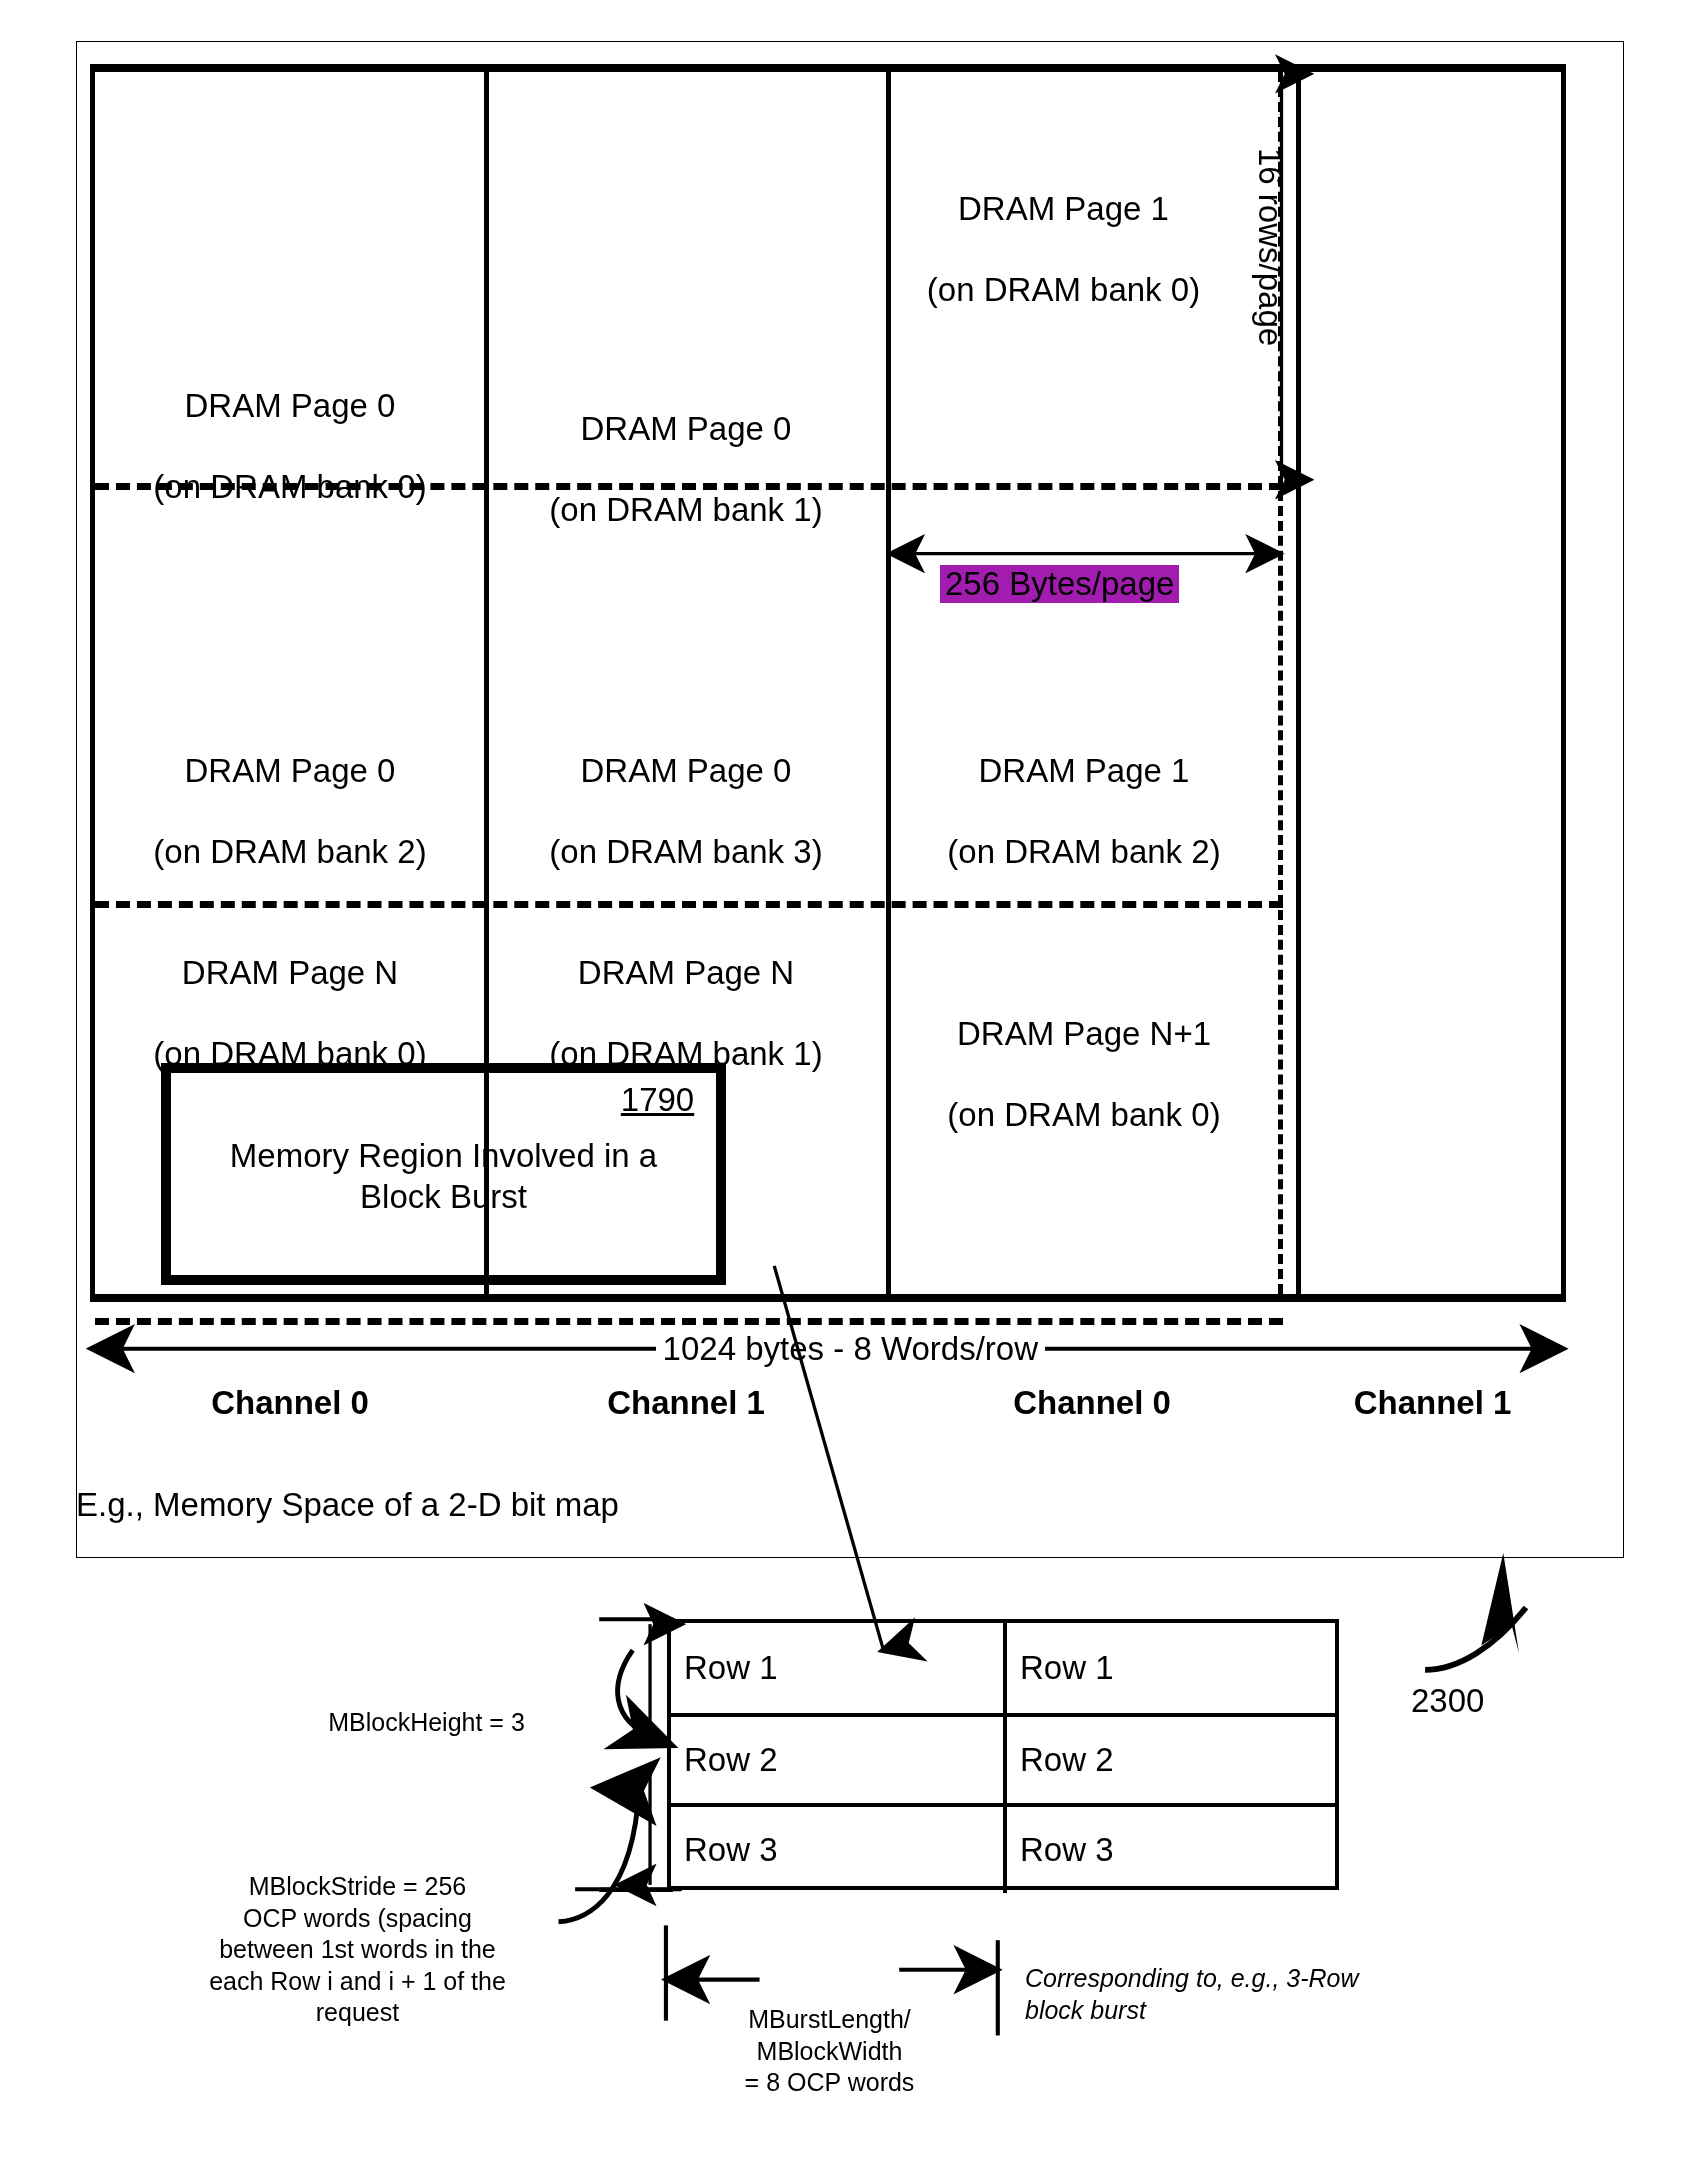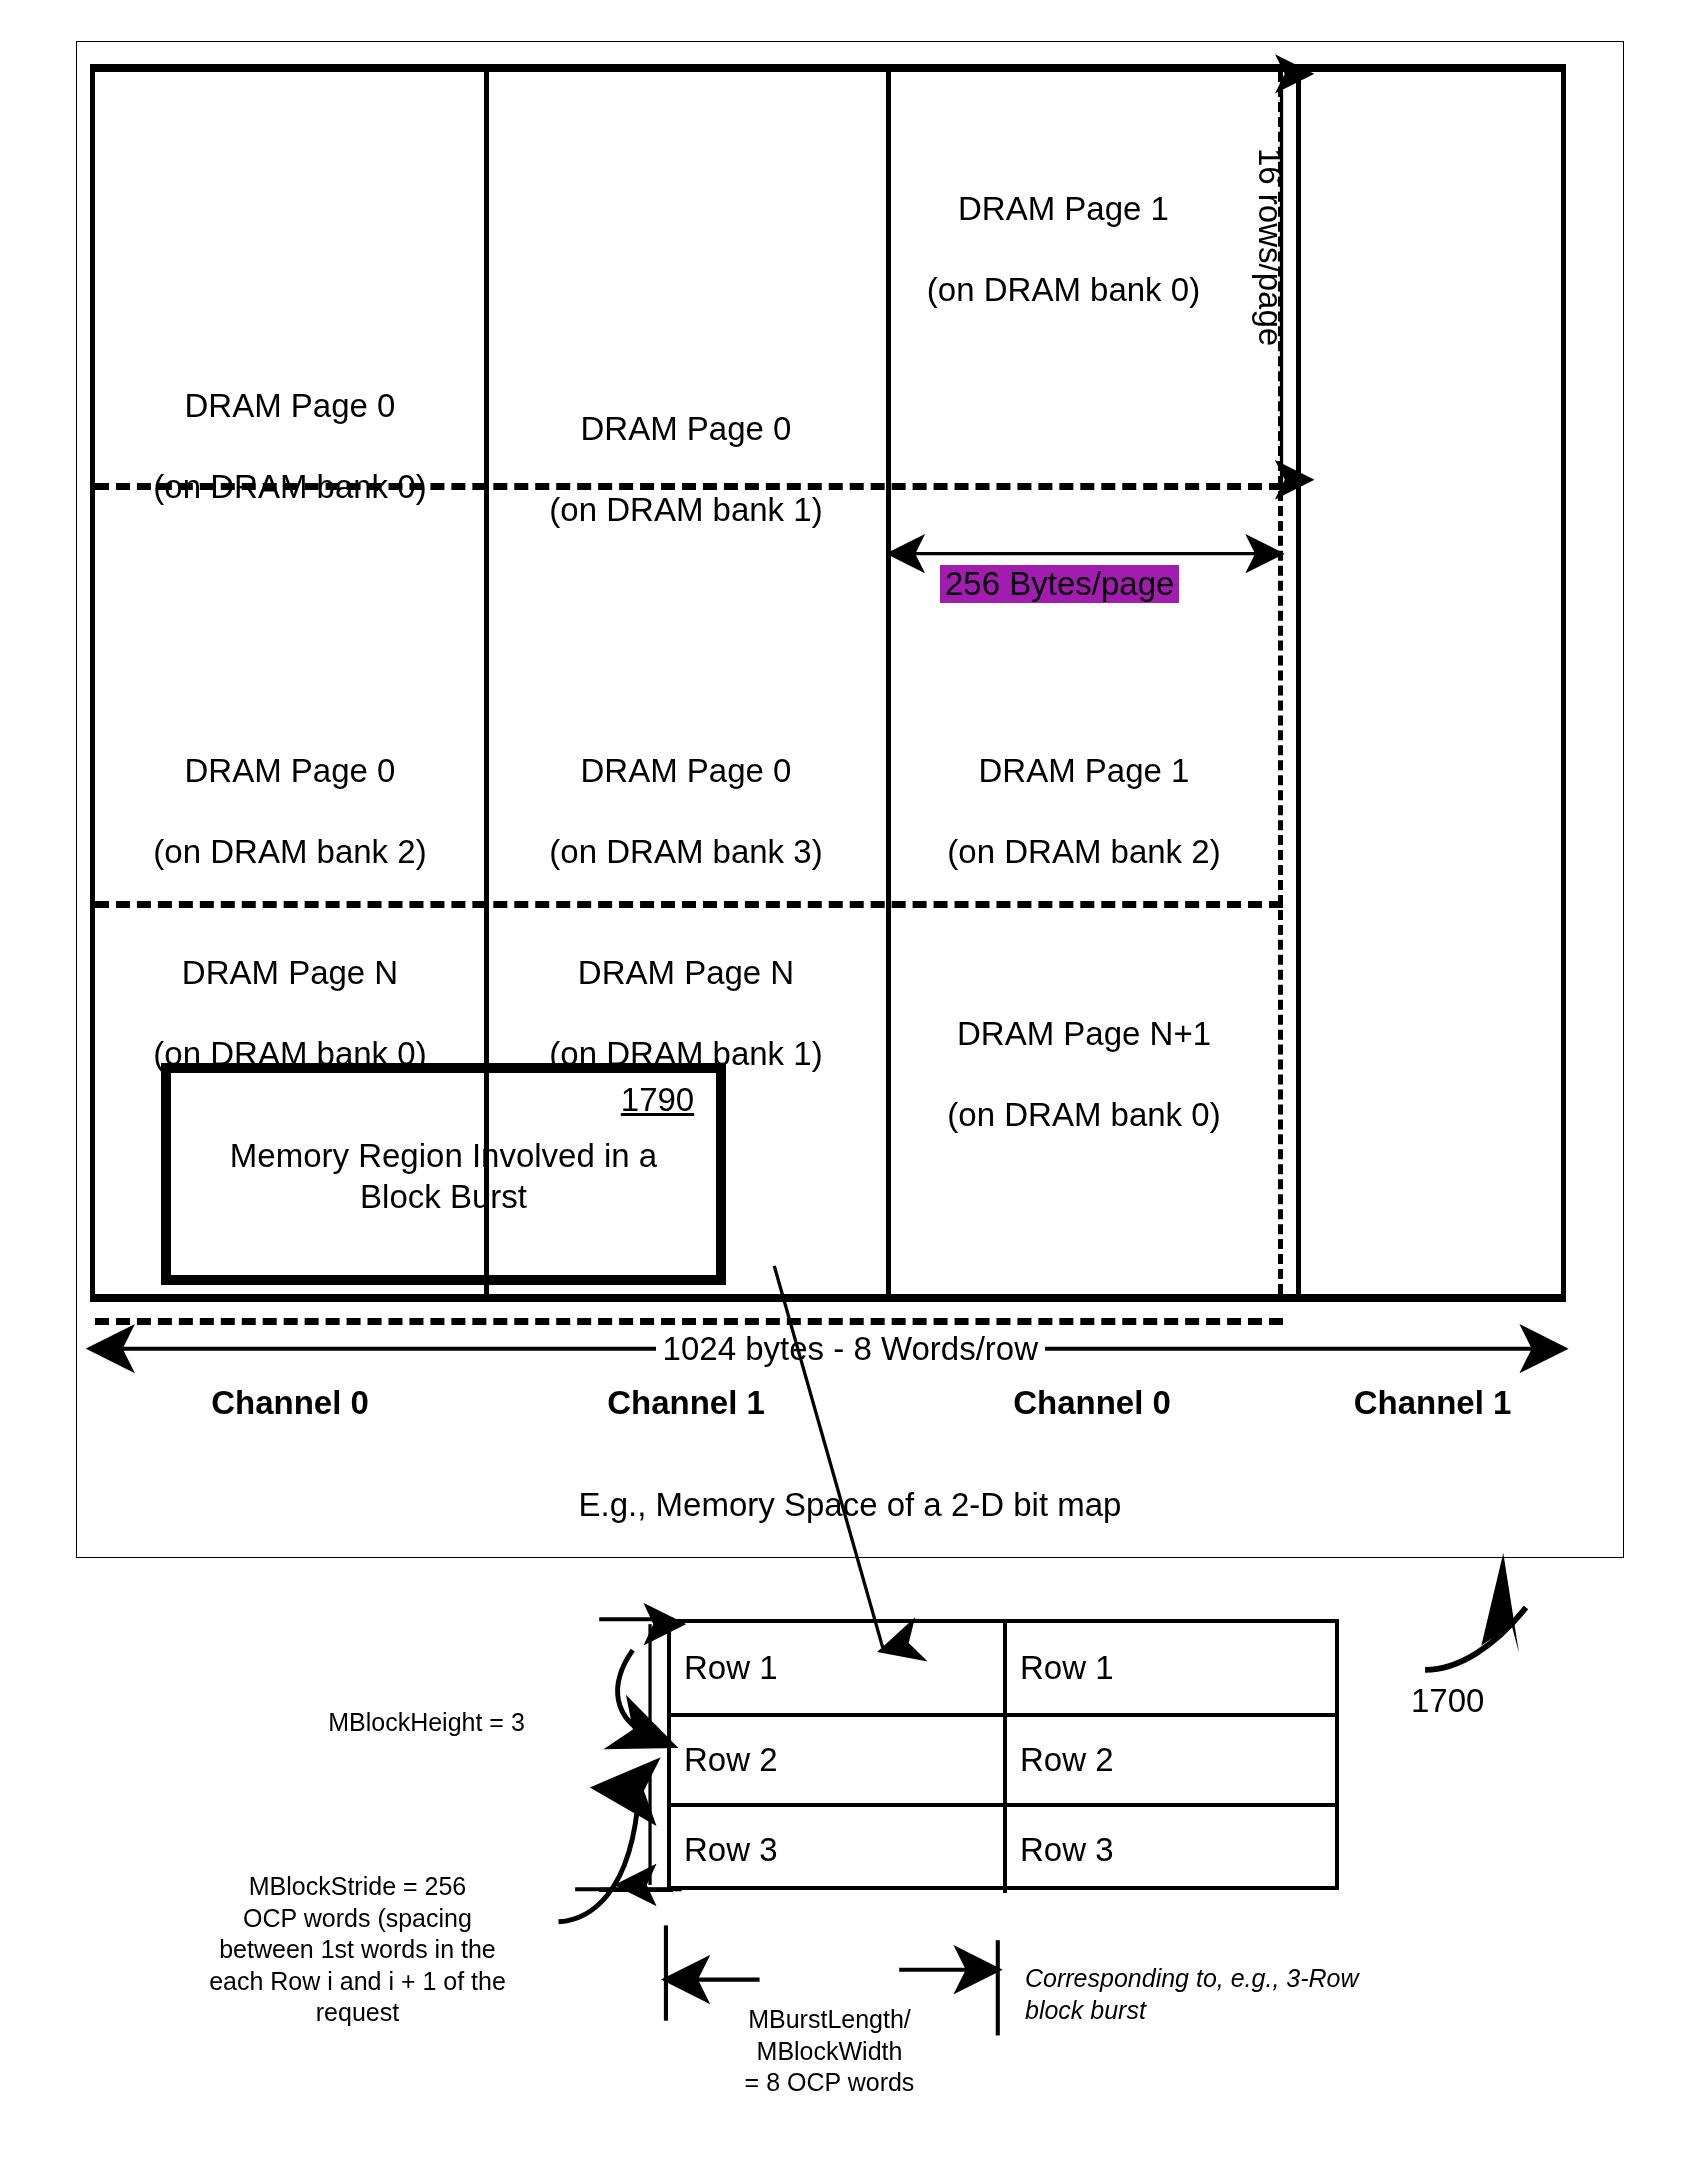--- a/index.html
+++ b/index.html
@@ -23,21 +23,21 @@
   
   #region-box{left:161px;top:1063px;width:565px;height:222px;
               border:10.7px solid #000;box-sizing:border-box;background:transparent;}
   #region-num{font-size:33px;text-decoration:underline;text-align:center;}
   #region-text{font-size:33px;font-weight:normal;text-align:center;line-height:1.25;}
   
   .dimtxt{font-size:33px;white-space:nowrap;}
   .vert-dim{font-size:33px;white-space:nowrap;
             transform:rotate(90deg);transform-origin:left top;}
   
-  #caption{font-size:33px;text-align:center;}
+  #caption{font-size:33px;}
   
   #row-table{left:667px;top:1619px;width:672px;height:271px;
              border:4.1px solid #000;box-sizing:border-box;}
   #row-table .rt-row{height:90px;box-sizing:border-box;display:flex;}
   #row-table .rt-row + .rt-row{border-top:4.1px solid #000;}
   #row-table .rt-cell{flex:1 1 50%;display:flex;align-items:center;
         padding-left:13px;font-size:33px;box-sizing:border-box;}
   #row-table .rt-cell + .rt-cell{border-left:4.1px solid #000;}
   
   .note{font-size:25px;line-height:1.26;text-align:center;}
@@ -224,14 +224,14 @@
 block burst</div>
 
 <svg class="abs" style="left:1421px;top:1581px;width:164px;height:99px;" viewBox="0 0 200 120" width="164" height="99">
   <defs>
     <marker id="arr1700" markerWidth="15" markerHeight="15" refX="10" refY="11" orient="auto">
       <path d="M15,2 L0,9 L6,11 L3,15 Z" fill="#000"></path>
     </marker>
   </defs>
   <path d="M5,108 C45,108 90,80 128,32" stroke="#000" stroke-width="7" fill="none" marker-end="url(#arr1700)"></path>
 </svg>
-<div class="abs dimtxt" style="left:1411px;top:1682px;">1700</div>
+<div class="abs dimtxt" style="left:1411px;top:1682px;">2300</div>
 
 
 </body></html>

